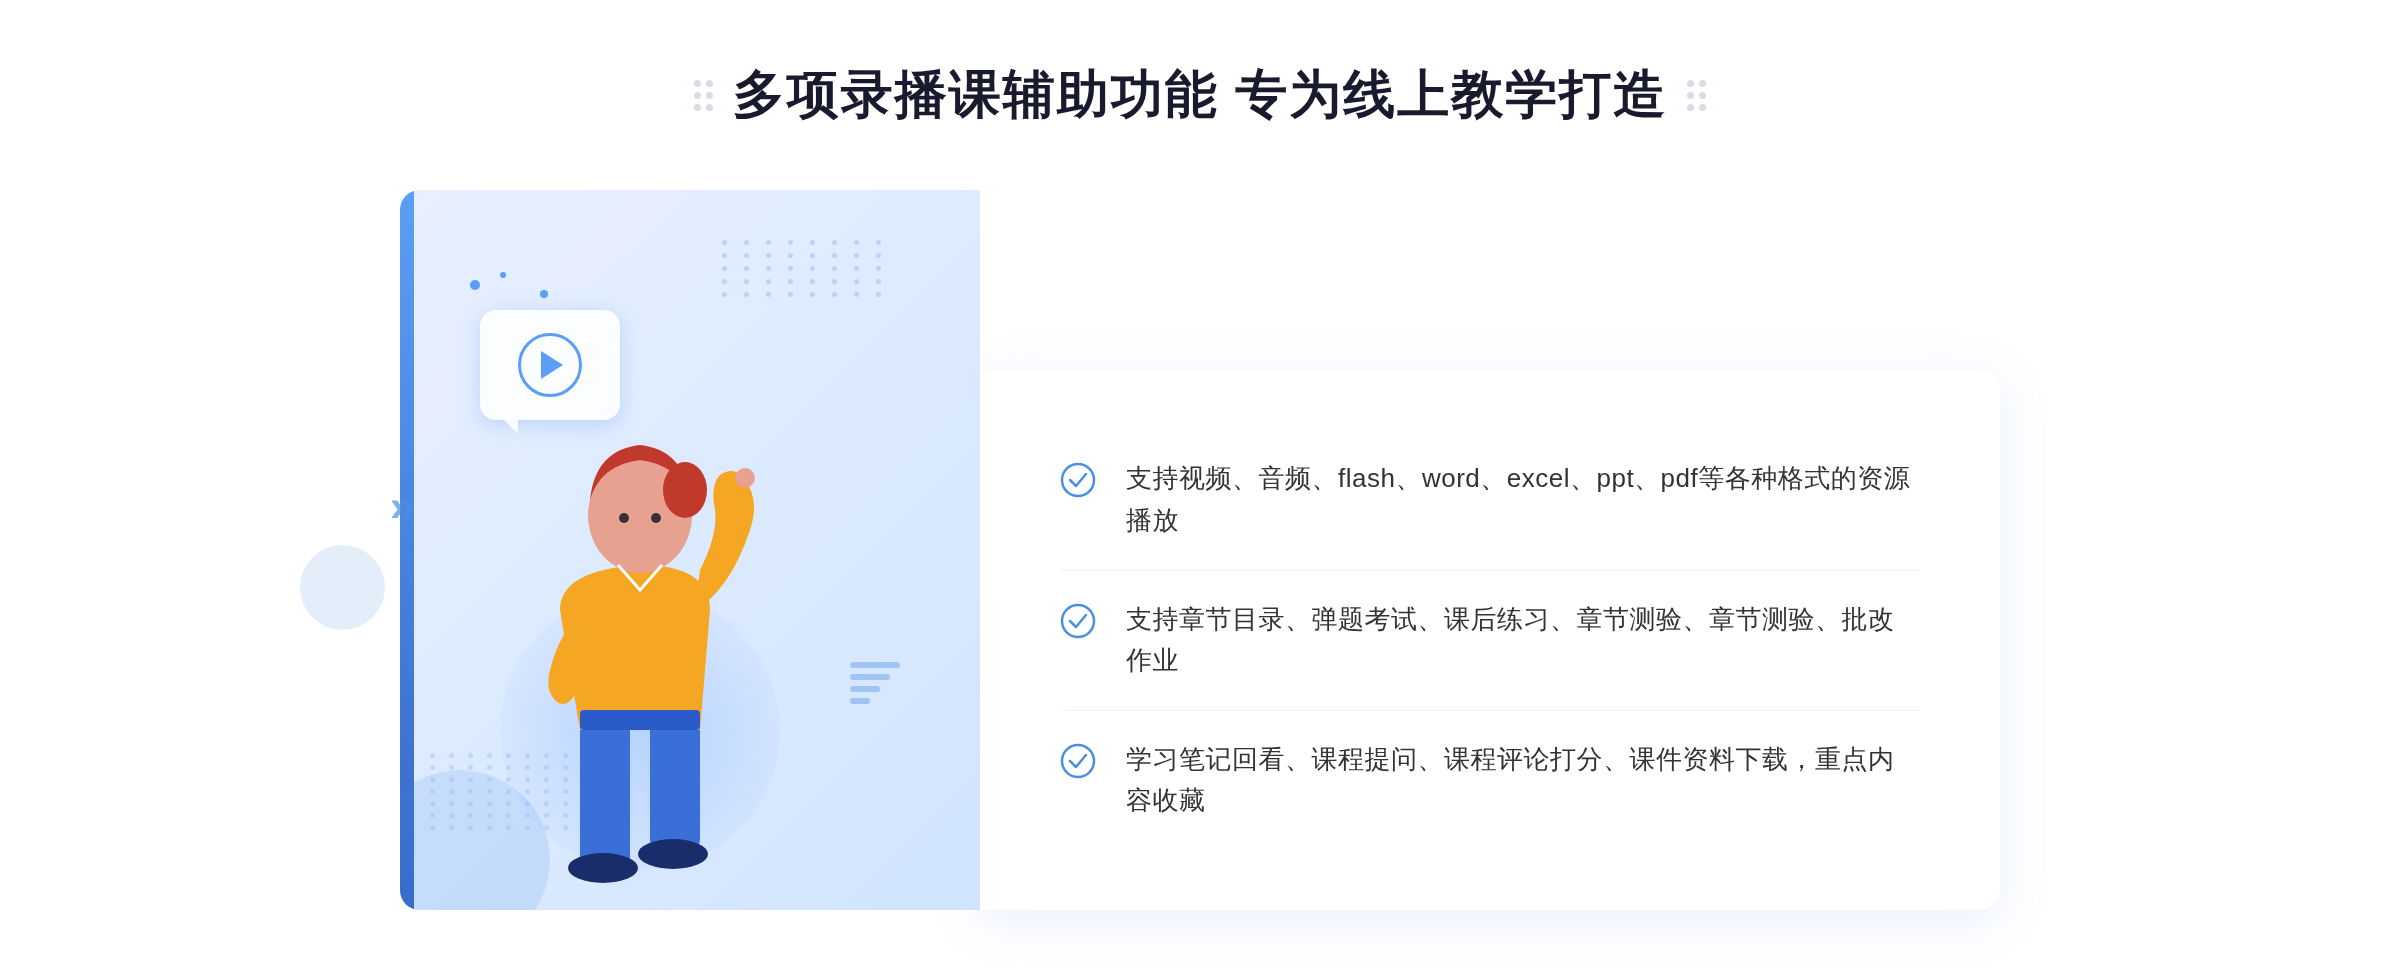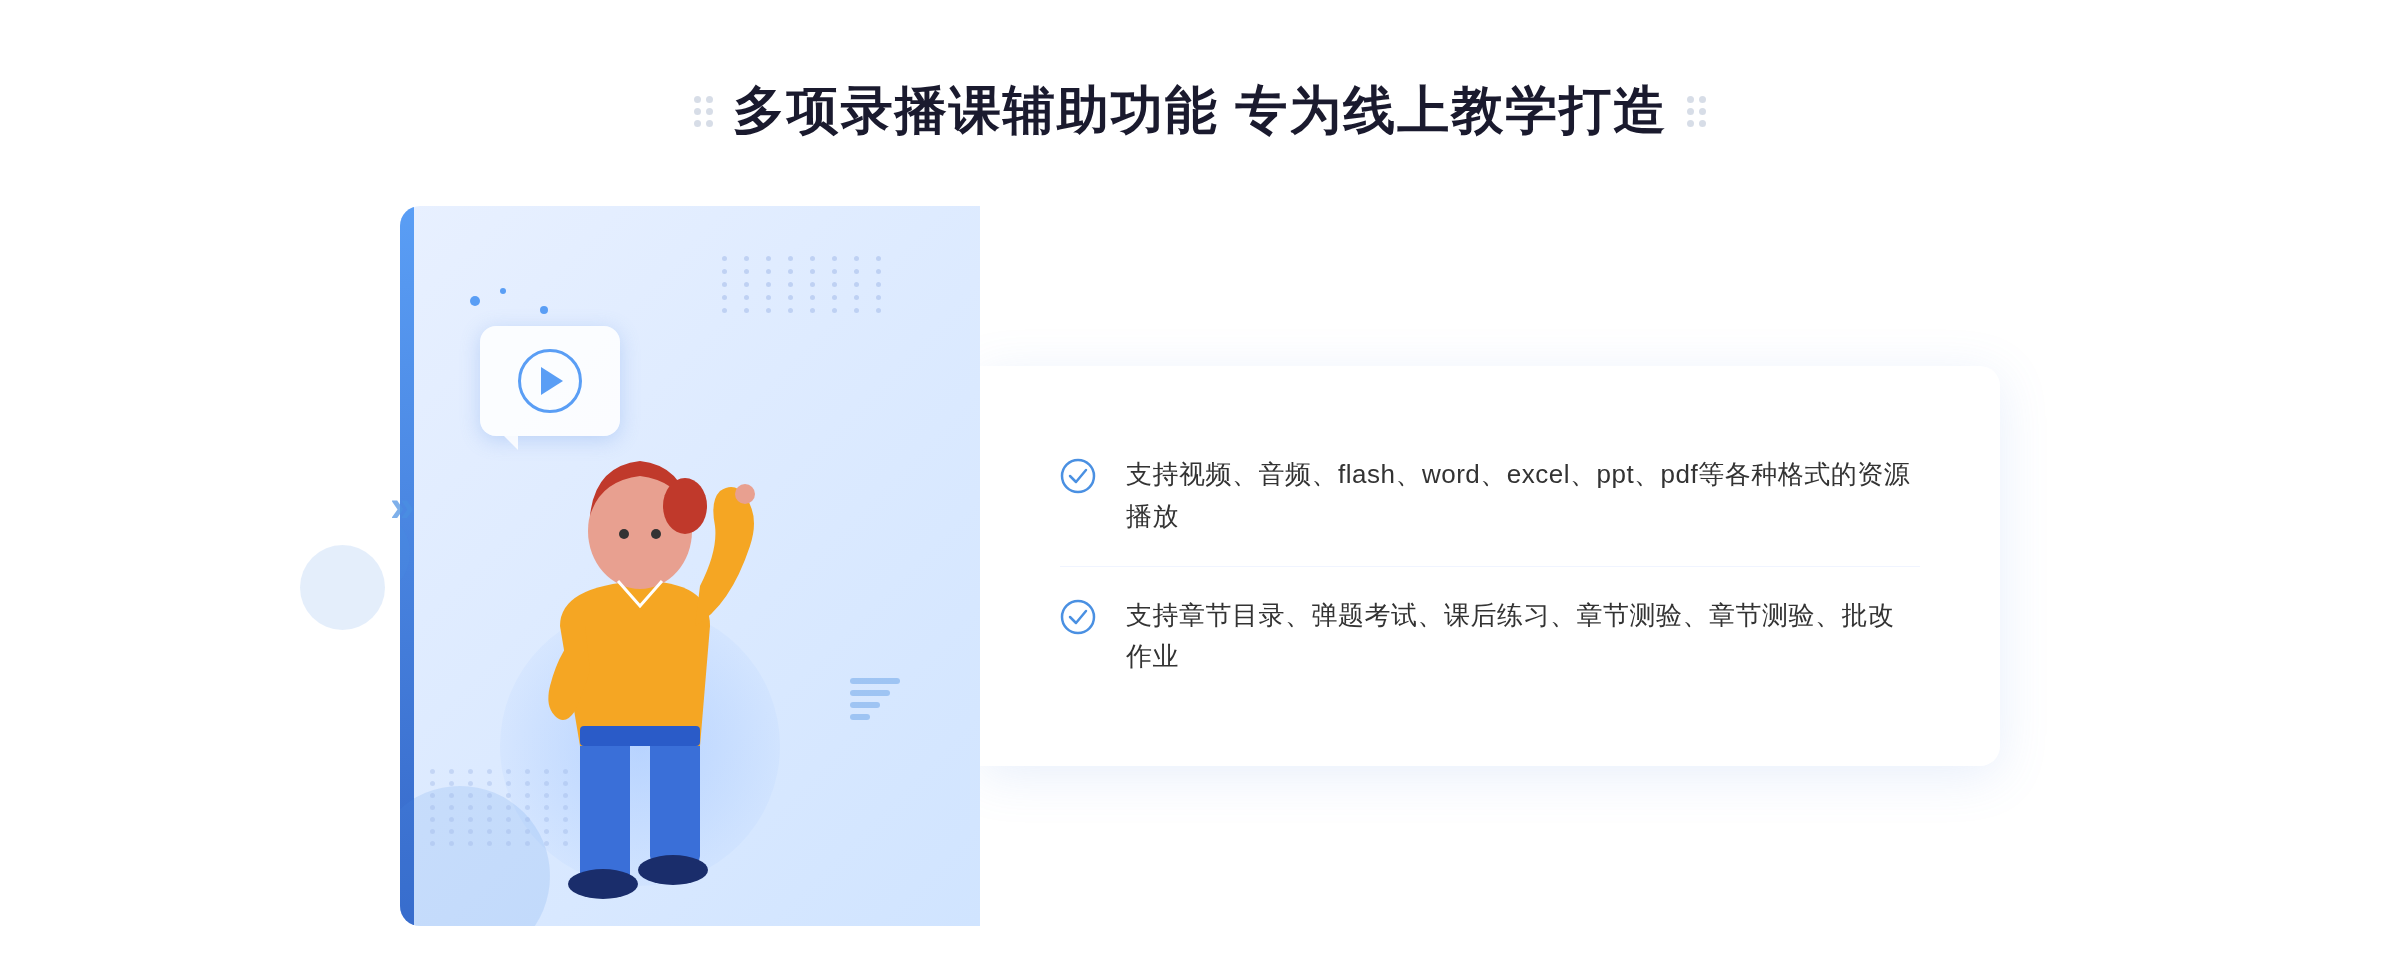--- a/index.html
+++ b/index.html
@@ -25,21 +25,20 @@
       align-items: center;
       padding-top: 60px;
       position: relative;
     }
 
     
     .header-section {
       text-align: center;
       margin-bottom: 60px;
       position: relative;
-      margin-top: 16px;
     }
 
     .header-title-wrapper {
       display: flex;
       align-items: center;
       justify-content: center;
       gap: 20px;
     }
 
     .main-title {
@@ -54,21 +53,21 @@
       color: #999999;
       margin-top: 16px;
       letter-spacing: 1px;
     }
 
     
     .content-area {
       display: flex;
       width: 1600px;
       gap: 0;
-      align-items: center;
+      align-items: flex-end;
       position: relative;
     }
 
     
     .illustration-area {
       width: 580px;
       min-height: 720px;
       background: linear-gradient(135deg, #e8f0ff 0%, #d0e4ff 100%);
       border-radius: 20px 0 0 20px;
       position: relative;
@@ -428,20 +427,29 @@
       <div class="feature-item">
         <div class="check-icon">
           <svg viewBox="0 0 36 36" xmlns="http://www.w3.org/2000/svg">
             <circle cx="18" cy="18" r="16" fill="none" stroke="#4a90e2" stroke-width="2.5"></circle>
             <polyline points="10,18 16,24 26,12" fill="none" stroke="#4a90e2" stroke-width="2.5" stroke-linecap="round" stroke-linejoin="round"></polyline>
           </svg>
         </div>
         <span class="feature-text">支持章节目录、弹题考试、课后练习、章节测验、章节测验、批改作业</span>
       </div>
 
+      <div class="feature-item">
+        <div class="check-icon">
+          <svg viewBox="0 0 36 36" xmlns="http://www.w3.org/2000/svg">
+            <circle cx="18" cy="18" r="16" fill="none" stroke="#4a90e2" stroke-width="2.5"></circle>
+            <polyline points="10,18 16,24 26,12" fill="none" stroke="#4a90e2" stroke-width="2.5" stroke-linecap="round" stroke-linejoin="round"></polyline>
+          </svg>
+        </div>
+        <span class="feature-text">学习笔记回看、课程提问、课程评论打分、课件资料下载，重点内容收藏</span>
+      </div>
 
 
     </div>
   </div>
 
   <div style="position:absolute;left:390px;top:52%;transform:translateY(-50%);color:#4a90e2;font-size:44px;font-weight:bold;opacity:0.7;">»</div>
 
   <div style="position:absolute;left:300px;top:56%;width:85px;height:85px;border-radius:50%;background:rgba(74,144,226,0.15);"></div>
 
 </div>

